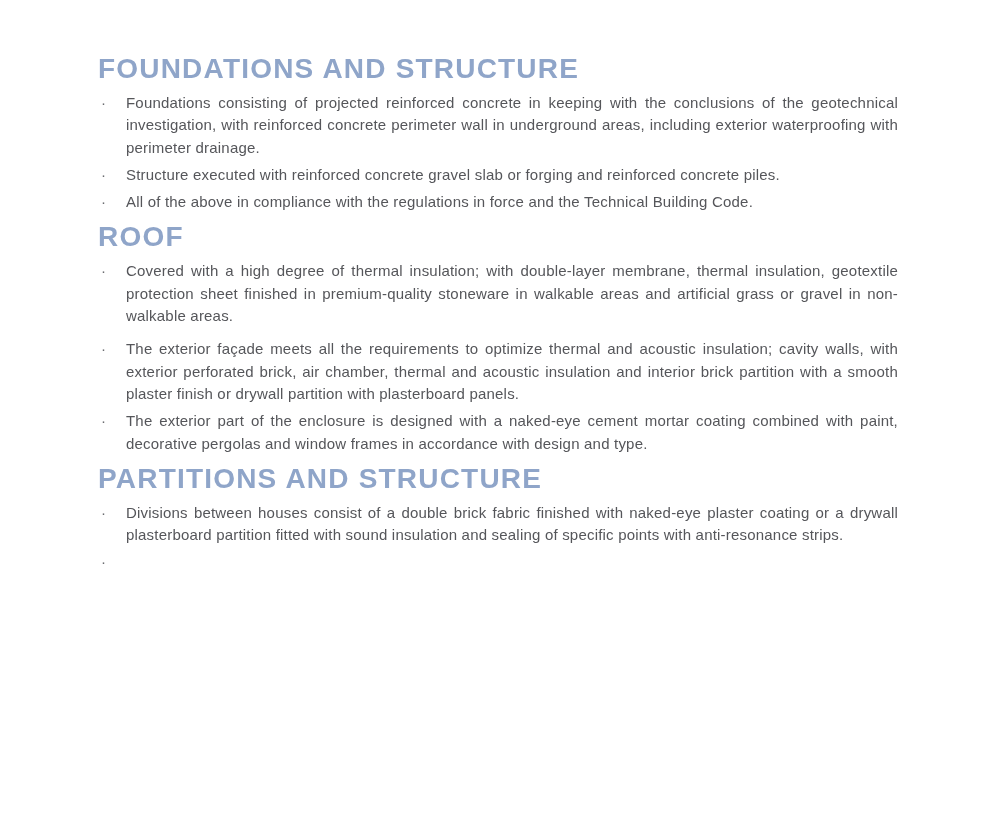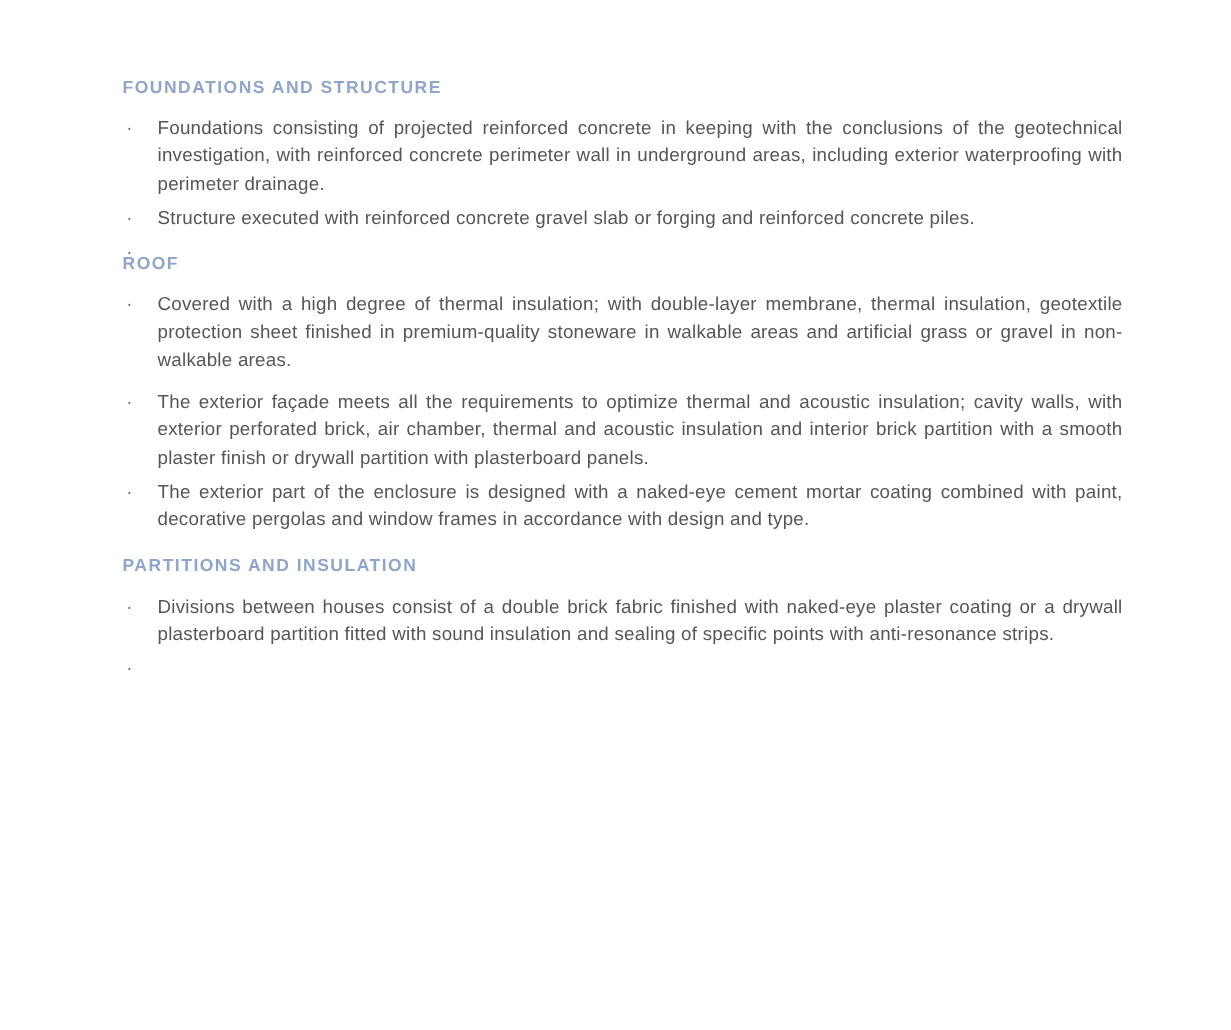--- a/index.html
+++ b/index.html
@@ -16,21 +16,21 @@
   .page {
     box-sizing: border-box;
     width: 985px;
     height: 824px;
     padding: 56px 87px 0 98px;
   }
   .sec { margin: 0; }
   .sec + .sec { margin-top: 11px; }
   .sec h2 {
     margin: 0 0 10px 0;
-    font-size: 14px;
+    font-size: 28px;
     line-height: 26px;
     font-weight: 700;
     letter-spacing: 1.2px;
     color: #8fa5c9;
   }
   .sec ul {
     list-style: none;
     margin: 0;
     padding: 0;
   }
@@ -64,20 +64,21 @@
       <li>
         <span class="dot">·</span>
         <span>Foundations consisting of projected reinforced concrete in keeping with the conclusions of the geotechnical investigation, with reinforced concrete perimeter wall in underground areas, including exterior waterproofing with perimeter drainage.</span>
       </li>
       <li>
         <span class="dot">·</span>
         <span>Structure executed with reinforced concrete gravel slab or forging and reinforced concrete piles.</span>
       </li>
       <li>
         <span class="dot">·</span>
+        <span>All of the above in compliance with the regulations in force and the Technical Building Code.</span>
       </li>
     </ul>
   </section>
 
   <section class="sec">
     <h2>ROOF</h2>
     <ul>
       <li>
         <span class="dot">·</span>
         <span>Covered with a high degree of thermal insulation; with double-layer membrane, thermal insulation, geotextile protection sheet finished in premium-quality stoneware in walkable areas and artificial grass or  gravel in non-walkable areas.</span>
@@ -92,21 +93,21 @@
         <span>The exterior façade meets all the requirements to optimize thermal and acoustic insulation; cavity walls, with exterior perforated brick, air chamber, thermal and acoustic insulation and interior brick partition with a smooth plaster finish or drywall partition with plasterboard panels.</span>
       </li>
       <li>
         <span class="dot">·</span>
         <span>The exterior part of the enclosure is designed with a naked-eye cement mortar coating combined with paint, decorative pergolas and window frames in accordance with design and type.</span>
       </li>
     </ul>
   </section>
 
   <section class="sec">
-    <h2>PARTITIONS AND INSULATION</h2>
+    <h2>PARTITIONS AND STRUCTURE</h2>
     <ul>
       <li>
         <span class="dot">·</span>
         <span>Divisions between houses consist of a double brick fabric finished with naked-eye plaster coating or a drywall plasterboard partition fitted with sound insulation and sealing of specific points with anti-resonance strips.</span>
       </li>
       <li>
         <span class="dot">·</span>
       </li>
     </ul>
   </section>

